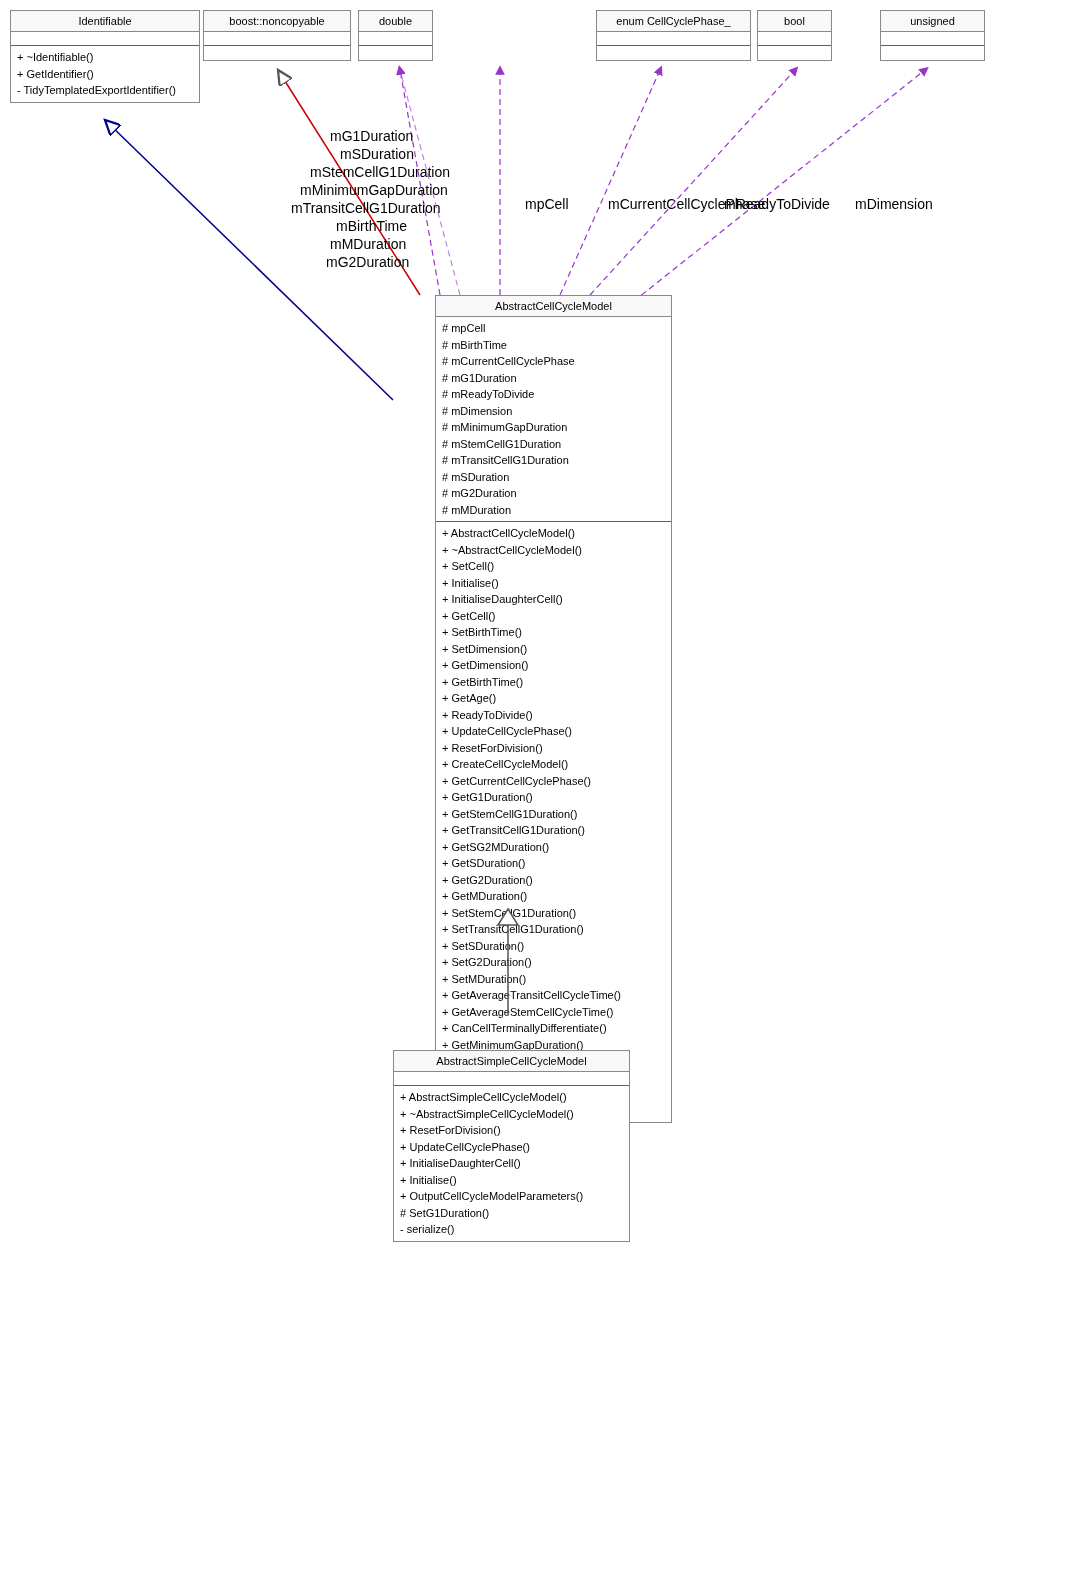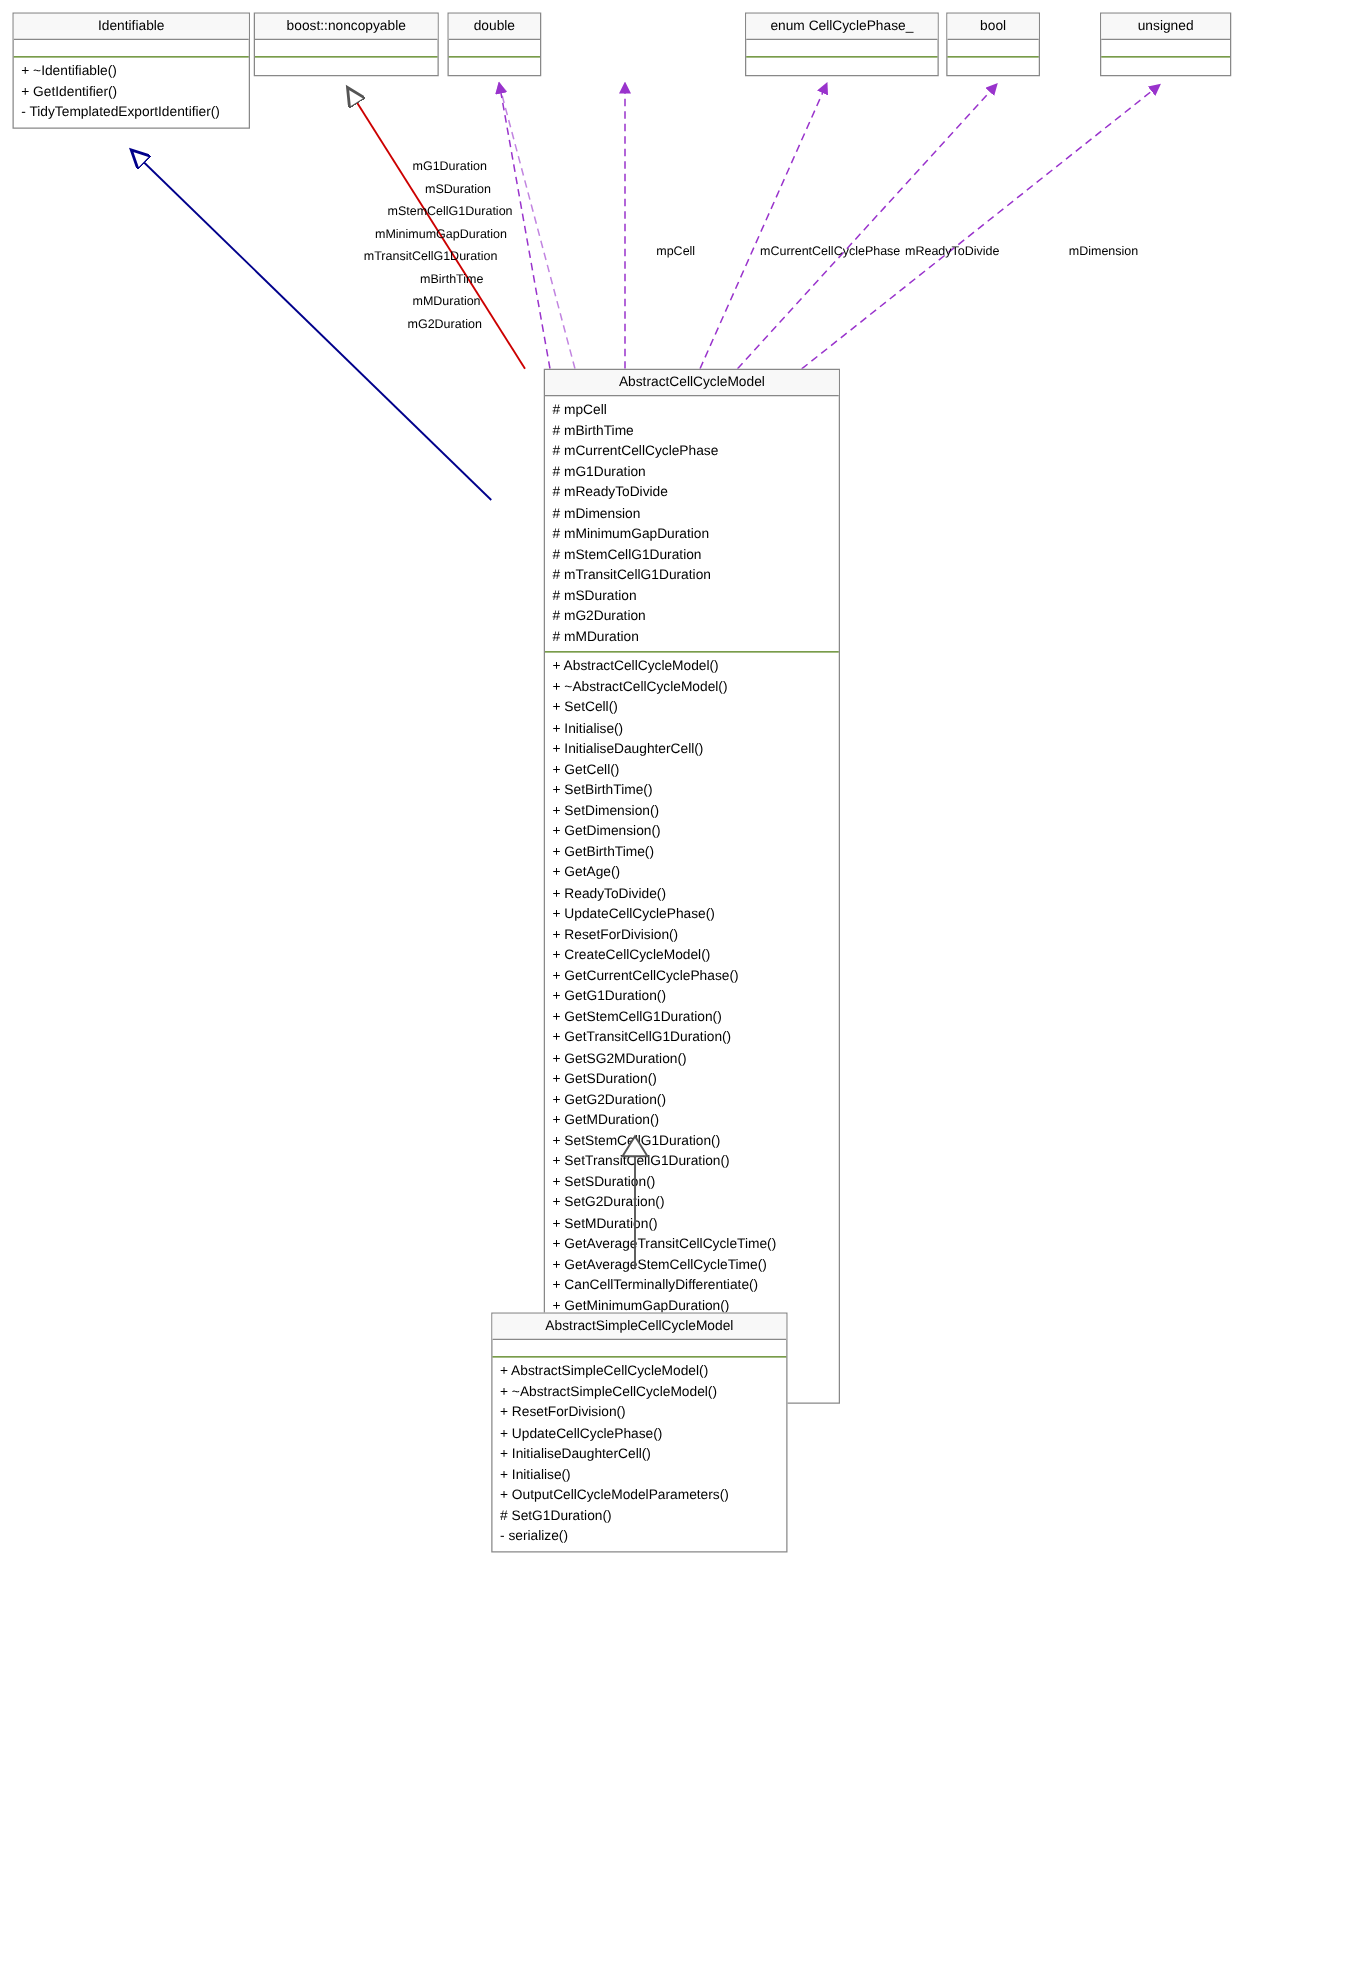--- a/index.html
+++ b/index.html
@@ -44,21 +44,21 @@
     
     svg.arrows {
       position: absolute;
       top: 0; left: 0;
       width: 1091px;
       height: 1576px;
       pointer-events: none;
     }
     .field-label {
       position: absolute;
-      font-size: 10px;
+      font-size: 14px;
       color: #000;
       white-space: nowrap;
     }
   </style>
 </head>
 <body>
 
 <div class="diagram-container">
 
   <svg class="arrows">

